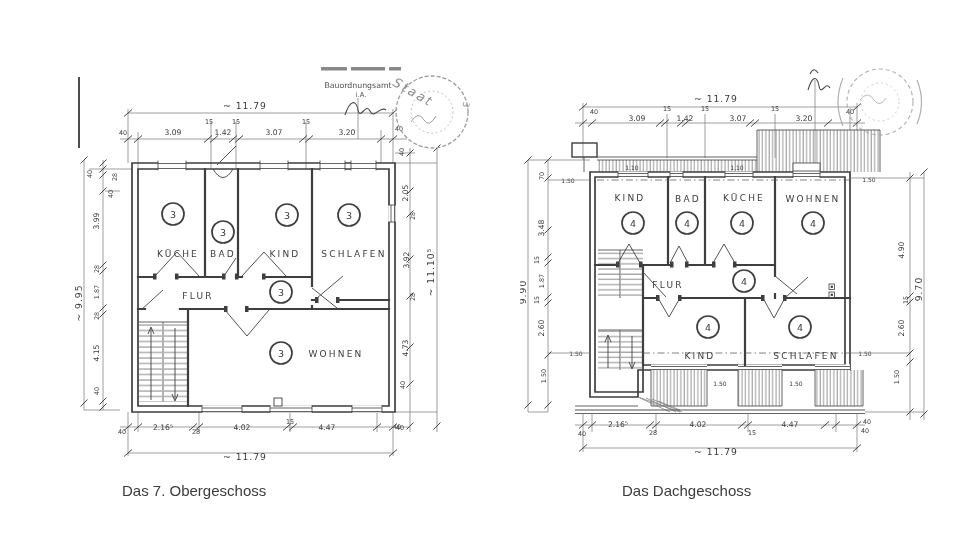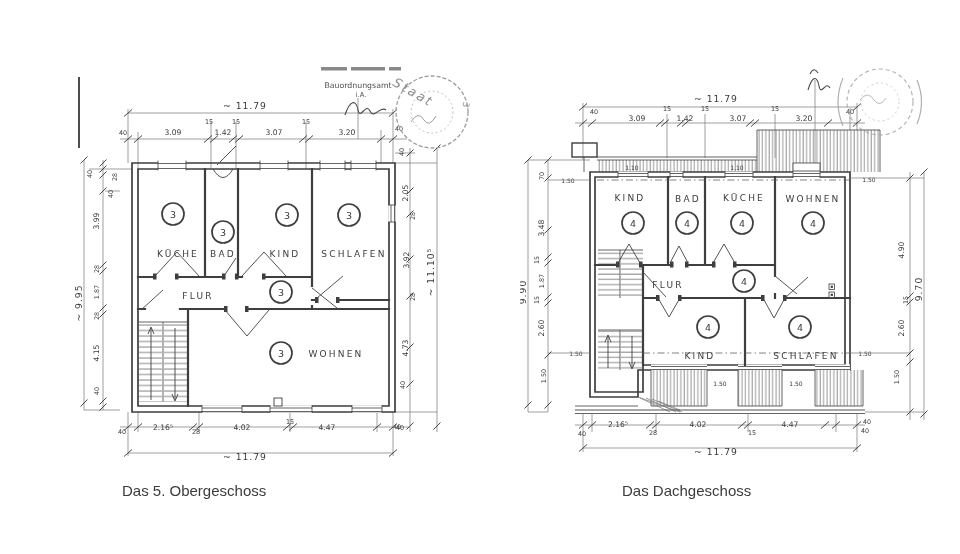--- a/index.html
+++ b/index.html
@@ -374,14 +374,14 @@
 
   <g>
     <circle class="stmp" cx="360" cy="42" r="33" stroke-width="1.2" stroke-dasharray="4 3" opacity="0.75"></circle>
     <circle class="stmp" cx="360" cy="42" r="19" stroke-width="0.9" stroke-dasharray="2 3" opacity="0.55"></circle>
     <path class="stmp" d="M323,18 Q313,42 323,66 M397,20 Q406,42 397,64" stroke-width="1.2" opacity="0.8"></path>
     <path class="stmp" d="M340,40 q8,-10 14,0 q6,8 12,-2" stroke-width="1" opacity="0.7"></path>
     <path class="sig" d="M288,30 C292,16 297,15 299,26 S306,20 310,28 M290,14 q4,-8 8,-1"></path>
   </g>
 </svg>
 
-<div id="cap-left" class="caption">Das 5. Obergeschoss</div>
+<div id="cap-left" class="caption">Das 7. Obergeschoss</div>
 <div id="cap-right" class="caption">Das Dachgeschoss</div>
 
 </body></html>

